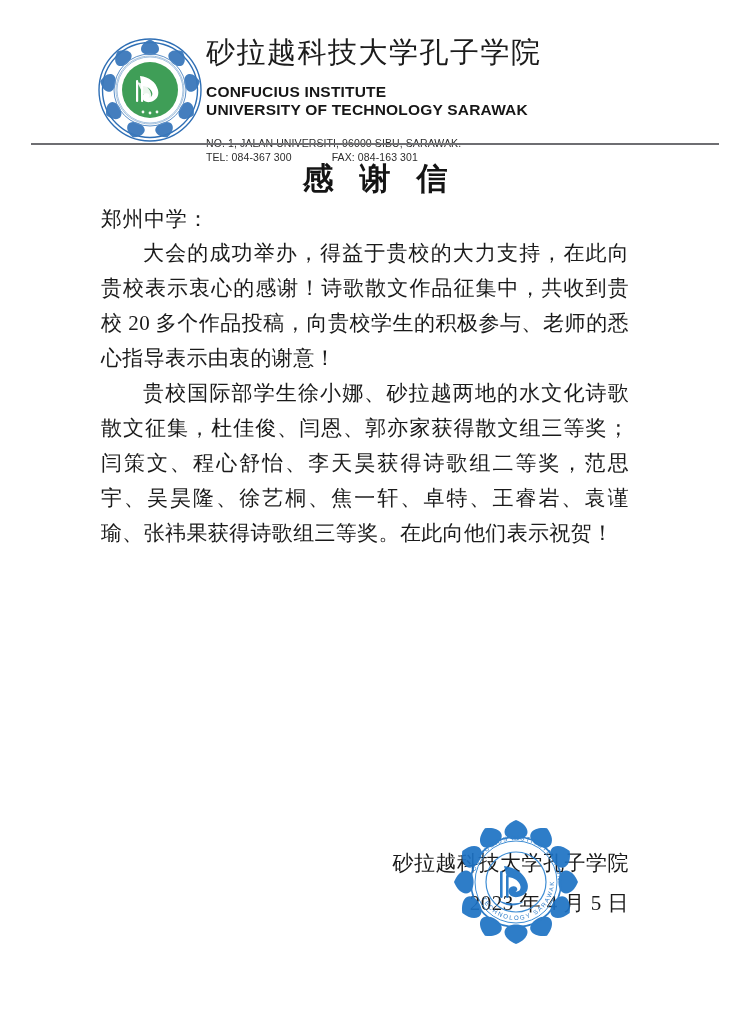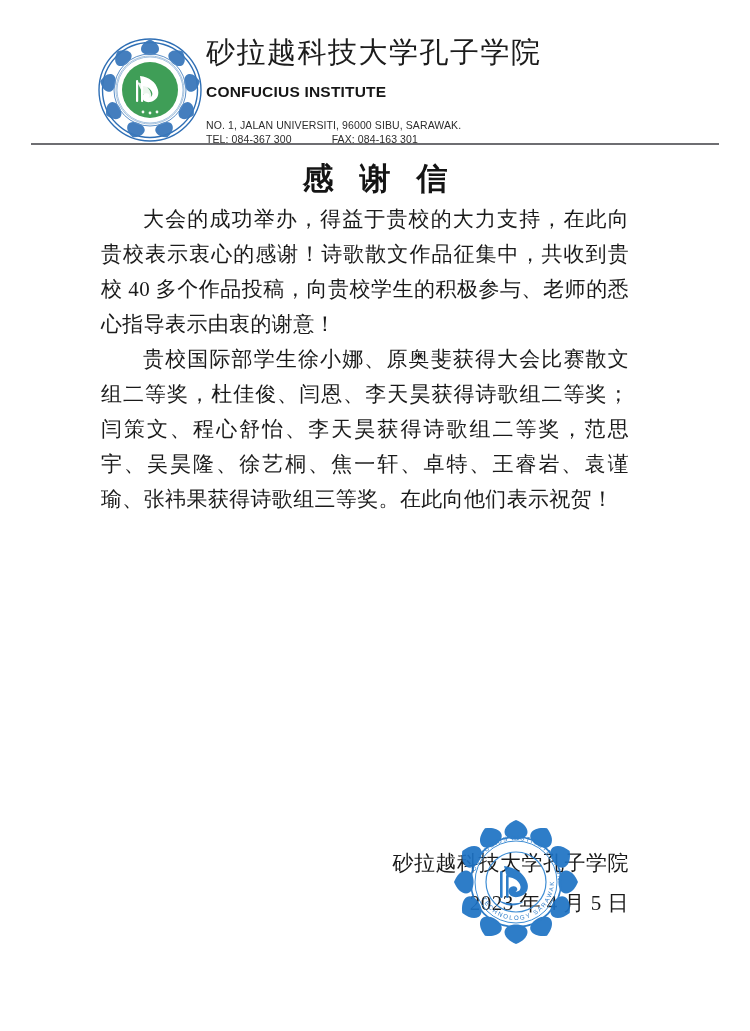--- a/index.html
+++ b/index.html
@@ -210,34 +210,36 @@
       </g>
       <g fill="none" stroke="#7fa8cf" stroke-width="0.7">
         <path id="ringpath" d="M54 20 a34 34 0 1 1 -0.1 0"></path>
       </g>
     </svg>
   </div>
 
   <div class="org-block">
     <div class="org-name-cn">砂拉越科技大学孔子学院</div>
     <div class="org-name-en1">CONFUCIUS INSTITUTE</div>
+    <div class="org-name-en2">UNIVERSITY OF TECHNOLOGY SARAWAK</div>
     <div class="org-address">NO. 1, JALAN UNIVERSITI, 96000 SIBU, SARAWAK.</div>
     <div class="org-contact">
       <span>TEL: 084-367 300</span><span class="fax">FAX: 084-163 301</span>
     </div>
   </div>
 
   <div class="header-rule"></div>
 </div>
 
 <div class="doc-title">感谢信</div>
 
 <div class="body-area">
-  <p class="para">大会的成功举办，得益于贵校的大力支持，在此向贵校表示衷心的感谢！诗歌散文作品征集中，共收到贵校 40 多个作品投稿，向贵校学生的积极参与、老师的悉心指导表示由衷的谢意！</p>
-  <p class="para">贵校国际部学生徐小娜、原奥斐获得大会比赛散文组二等奖，杜佳俊、闫恩、李天昊获得诗歌组二等奖；闫策文、程心舒怡、李天昊获得诗歌组二等奖，范思宇、吴昊隆、徐艺桐、焦一轩、卓特、王睿岩、袁谨瑜、张祎果获得诗歌组三等奖。在此向他们表示祝贺！</p>
+  <div class="salutation">郑州中学：</div>
+  <p class="para">大会的成功举办，得益于贵校的大力支持，在此向贵校表示衷心的感谢！诗歌散文作品征集中，共收到贵校 20 多个作品投稿，向贵校学生的积极参与、老师的悉心指导表示由衷的谢意！</p>
+  <p class="para">贵校国际部学生徐小娜、砂拉越两地的水文化诗歌散文征集，杜佳俊、闫恩、郭亦家获得散文组三等奖；闫策文、程心舒怡、李天昊获得诗歌组二等奖，范思宇、吴昊隆、徐艺桐、焦一轩、卓特、王睿岩、袁谨瑜、张祎果获得诗歌组三等奖。在此向他们表示祝贺！</p>
 </div>
 
 <div class="signature-block">
   <div class="sign-org">砂拉越科技大学孔子学院</div>
   <div class="sign-date">2023 年 4 月 5 日</div>
 
   <div class="seal">
     <svg viewBox="0 0 128 128" width="128" height="128" aria-hidden="true">
       <defs>
         <path id="sealTop" d="M64 22 a42 42 0 0 1 0 84 a42 42 0 0 1 0 -84"></path>

